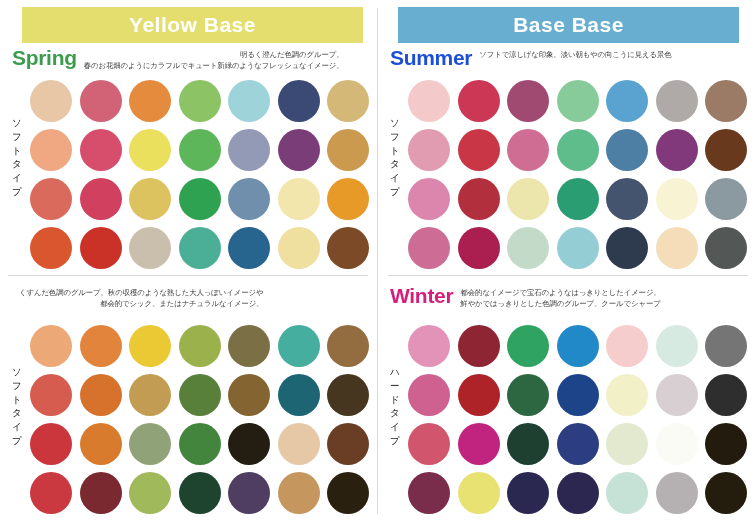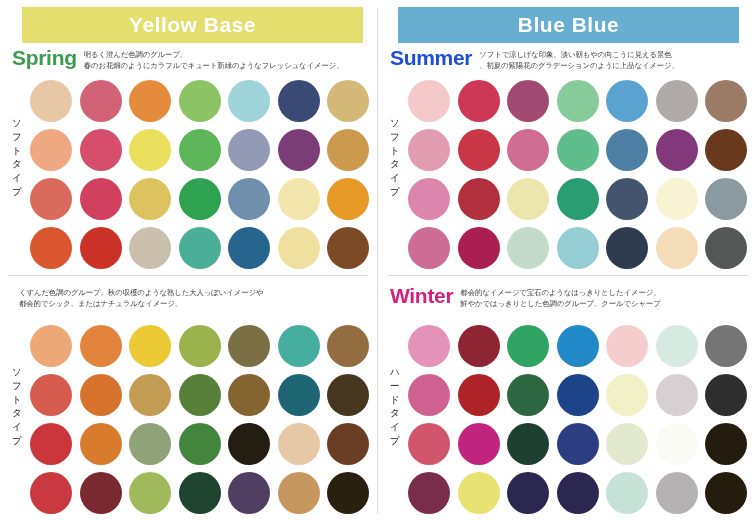--- a/index.html
+++ b/index.html
@@ -101,20 +101,21 @@
 
   .season-desc {
     margin-left: 7px;
     margin-top: 2px;
     font-size: 7.4px;
     line-height: 1.55;
     color: #3b3b3b;
     font-family: "DejaVu Sans", sans-serif;
     letter-spacing: -0.1px;
     white-space: nowrap;
+    text-align: right;
   }
   .season-desc div { white-space: nowrap; }
 
   
   .type-label {
     position: absolute;
     left: 9px;
     top: 116px;
     width: 16px;
     font-size: 9.5px;
@@ -269,27 +270,26 @@
           <span class="swatch" style="background: rgb(240, 224, 160);"></span>
         </div>
         <div class="swatch-cell">
           <span class="swatch" style="background: rgb(124, 74, 38);"></span>
         </div>
       </div>
   </div>
 
   <div class="quadrant q-summer">
     <div class="banner" style="background:#67aed0">
-      <span class="banner-text">Blue Blue</span>
+      <span class="banner-text">Base Base</span>
     </div>
     <div class="season-head">
       <span class="season-name" style="color:#1d4ed8">Summer</span>
       <span class="season-desc">
         <div>ソフトで涼しげな印象。淡い朝もやの向こうに見える景色</div>
-        <div>、初夏の紫陽花のグラデーションのように上品なイメージ。</div>
       </span>
     </div>
     <div class="type-label">
       <span>ソ</span>
       <span>フ</span>
       <span>ト</span>
       <span>タ</span>
       <span>イ</span>
       <span>プ</span>
     </div>

